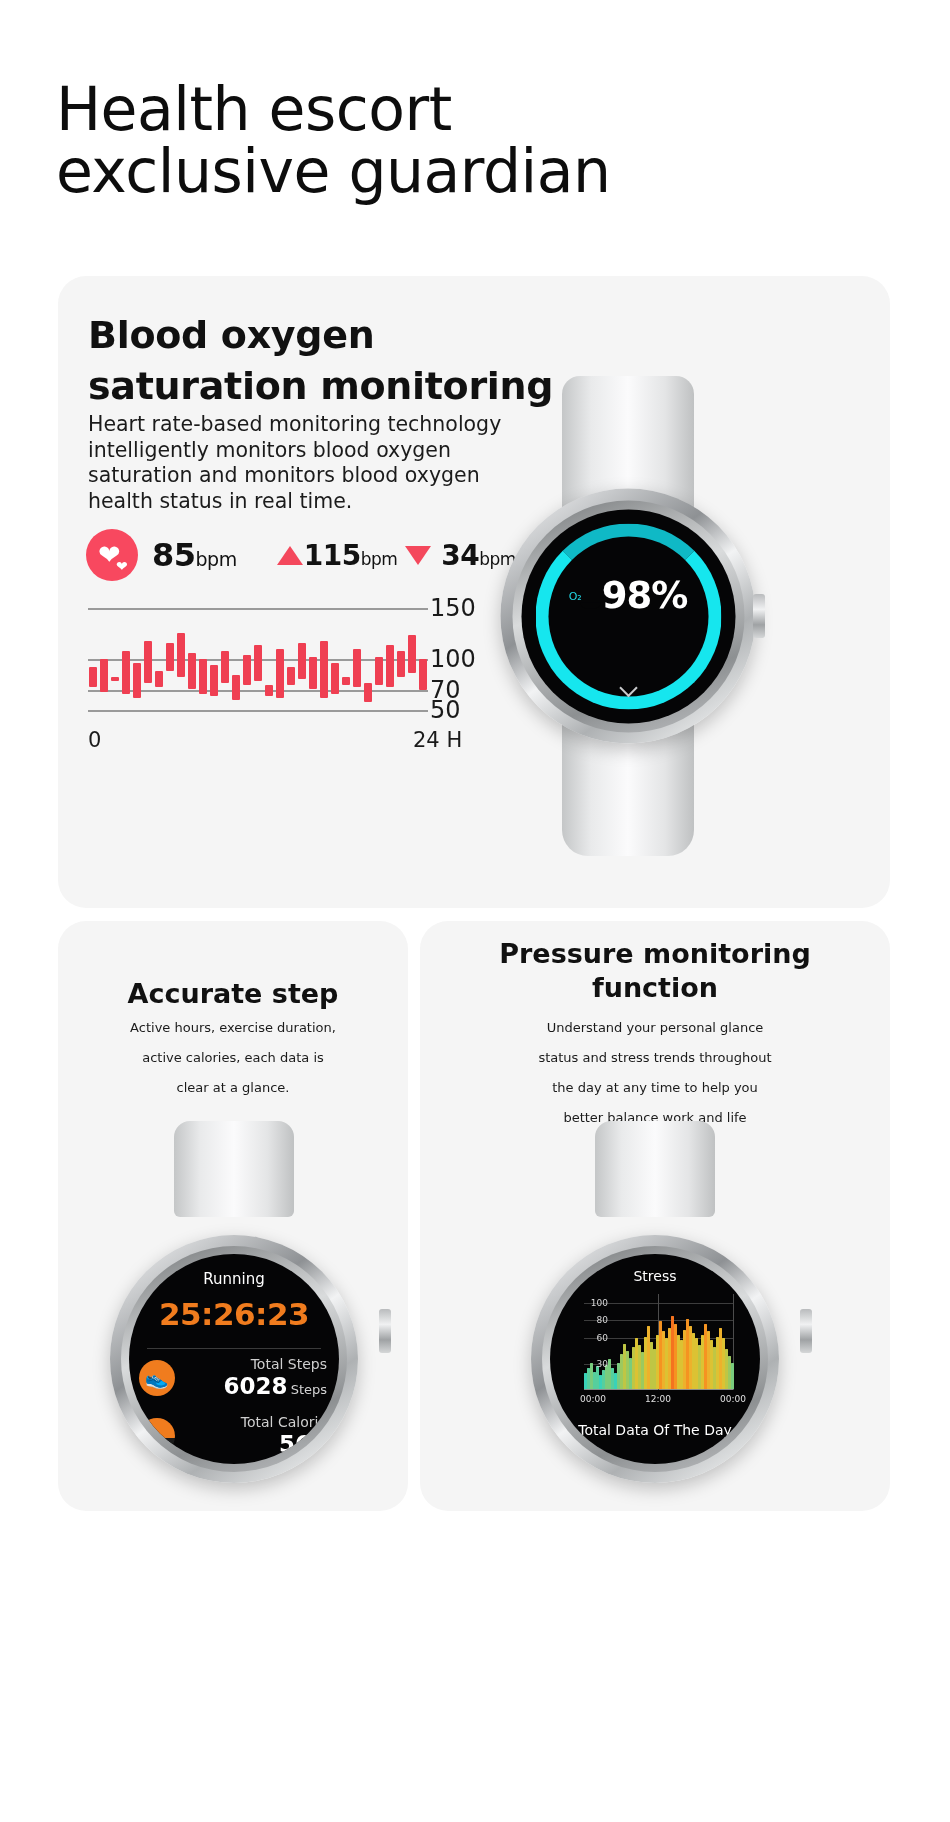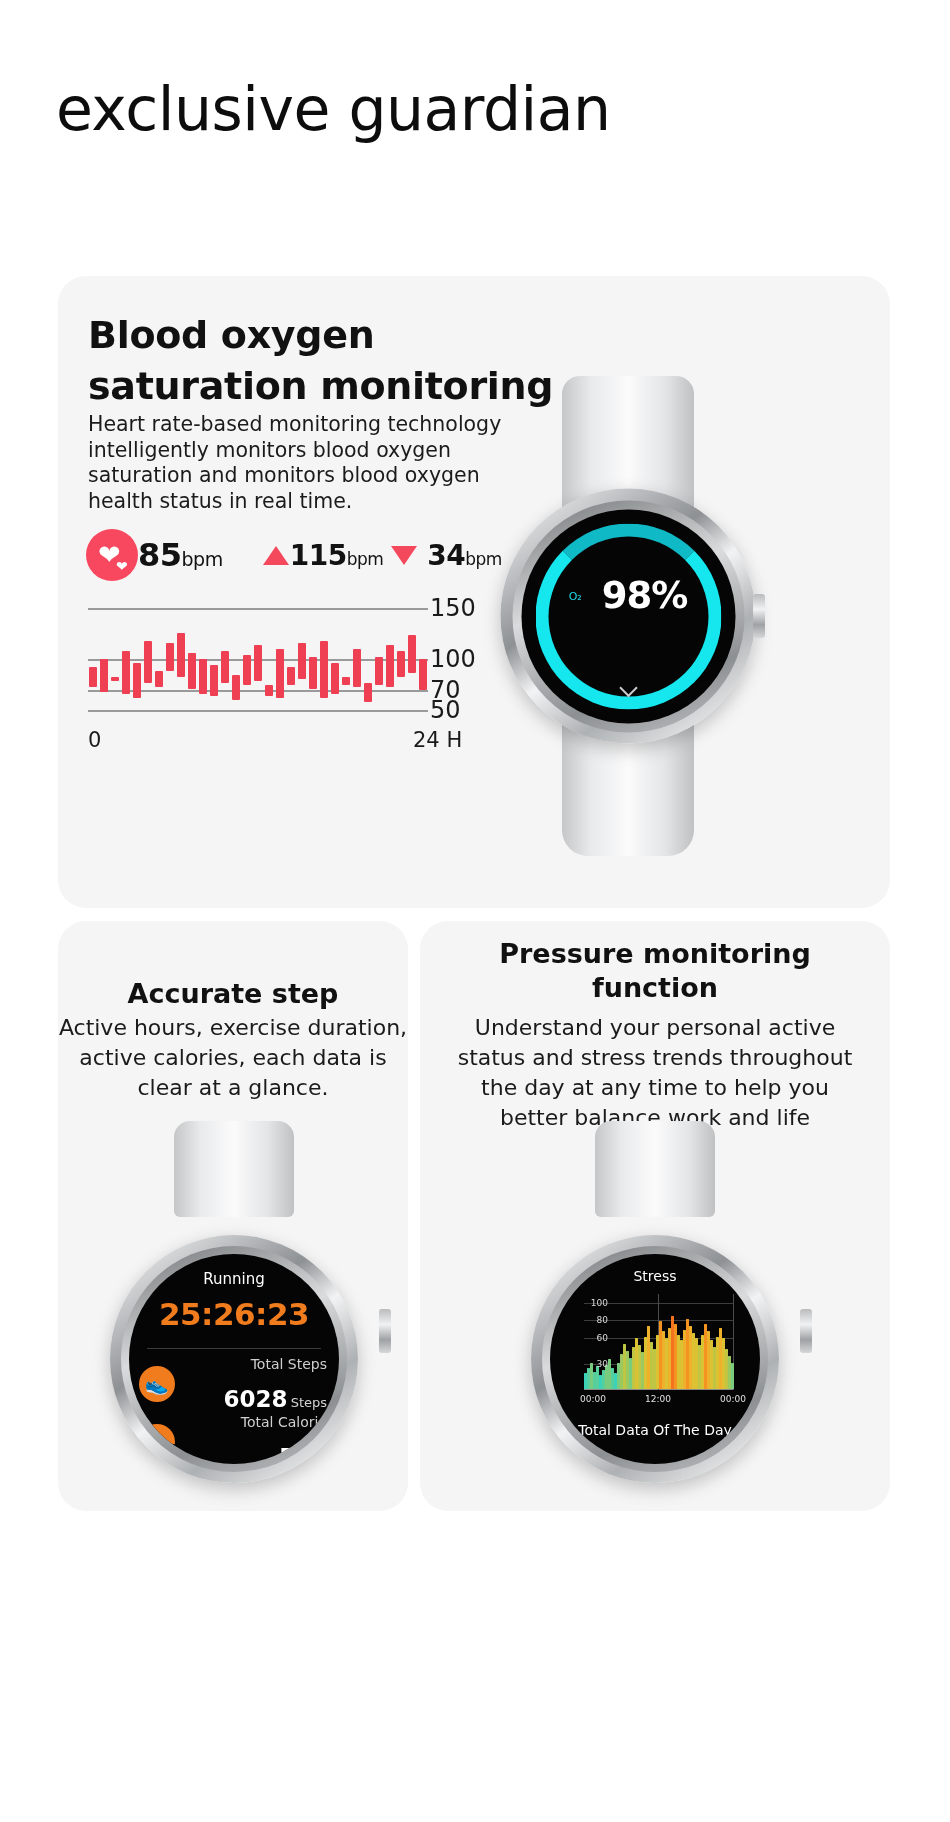--- a/index.html
+++ b/index.html
@@ -54,21 +54,21 @@
     background: #f8485f; position: relative; flex: none;
   }
   .heart-badge .h-big {
     position:absolute; left: 12px; top: 13px;
     width: 26px; height: 26px; color:#fff; font-size: 27px; line-height: 26px;
   }
   .heart-badge .h-small {
     position:absolute; left: 30px; top: 30px;
     color:#fff; font-size: 14px; line-height: 14px;
   }
-  .hr-main { font-size: 32px; font-weight: 600; letter-spacing:-0.5px;}
+  .hr-main { font-size: 32px; font-weight: 600; margin-left: 14px; letter-spacing:-0.5px;}
   .hr-unit { font-size: 19px; font-weight: 500; }
   .hr-gap { width: 40px; }
   .tri-up {
     width:0;height:0;border-left:13px solid transparent;border-right:13px solid transparent;
     border-bottom:19px solid #f4485c; margin-right:1px;
   }
   .tri-down {
     width:0;height:0;border-left:13px solid transparent;border-right:13px solid transparent;
     border-top:19px solid #f4485c; margin:0 10px 0 8px;
   }
@@ -159,21 +159,21 @@
   }
 
   
   .bc-title {
     text-align:center; font-size: 27px; line-height: 34px; font-weight: 600; color:#111;
     padding: 0 14px;
   }
   .bc-title span { display:block; }
   #card-steps .bc-title  { position:absolute; left:0; right:0; top: 16px; margin-top: 40px; }
   #card-stress .bc-title { position:absolute; left:0; right:0; top: 16px; }
-  .bc-desc { font-size: 22px; line-height: 30px; color:#1b1b1b; }
+  .bc-desc { font-size: 13px; line-height: 30px; color:#1b1b1b; }
   .bc-desc span { display:block; }
   #card-steps .bc-desc  { position:absolute; left: 0; right:0; top: 92px; text-align:center;}
   #card-stress .bc-desc { position:absolute; left: 12px; right: 12px; top: 92px; text-align:center;}
 
   
   #watch-steps { left: 26px; top: 200px; width: 300px; height: 420px; }
   #watch-steps .strap-top { top: 0; height: 96px; width: 120px; border-radius: 16px 16px 6px 6px; }
   #watch-steps .bezel { width: 248px; height: 248px; top: 238px; }
   #watch-steps .bezel-inner { width: 226px; height: 226px; }
   #watch-steps .screen { width: 210px; height: 210px; }
@@ -187,21 +187,21 @@
   .st-row { position:absolute; left: 10px; right: 12px; display:flex; align-items:center; }
   #st-row-1 { top: 102px; }
   #st-row-2 { top: 160px; }
   .st-ic {
     width: 36px; height: 36px; border-radius:50%; background:#f07c1e; flex:none;
     position:relative; color:#fff; font-size:19px; line-height:36px; text-align:center;
   }
   .st-ic.half { background: linear-gradient(180deg,#f07c1e 55%, #1a1a1a 55%); }
   .st-txt { flex:1; text-align:right; }
   .st-lbl { font-size: 14px; color:#cfcfcf; }
-  .st-val { font-size: 23px; color:#fff; font-weight:700; margin-top:14px; }
+  .st-val { font-size: 23px; color:#fff; font-weight:700; margin-top:1px; }
   .st-val small { font-size: 13px; font-weight:400; color:#d4d4d4; margin-left:3px;}
 
   
   #watch-stress { left: 85px; top: 200px; width: 300px; height: 420px; }
   #watch-stress .strap-top { top: 0; height: 96px; width: 120px; border-radius: 16px 16px 6px 6px; }
   #watch-stress .bezel { width: 248px; height: 248px; top: 238px; }
   #watch-stress .bezel-inner { width: 226px; height: 226px; }
   #watch-stress .screen { width: 210px; height: 210px; }
 
   .ss-title { position:absolute; left:0; right:0; top: 14px; text-align:center; color:#fff; font-size:14px; }
@@ -210,20 +210,21 @@
   .ss-vline { position:absolute; top:0; bottom:0; width:1px; background:#4c4c4c; }
   .ss-baseline { position:absolute; left:0; right:0; bottom:0; height:1px; background:#8a8a8a; }
   .ss-bar { position:absolute; bottom:1px; width:3px; border-radius:.5px; }
   .ss-xlab { position:absolute; top: 140px; font-size: 9px; color:#e0e0e0; }
   .ss-foot { position:absolute; left:0; right:0; top: 168px; text-align:center; color:#fff; font-size:14px; }
 </style>
 </head>
 <body>
 
 <div class="headline">
+  <span class="l1">Health escort</span>
   <span class="l2">exclusive guardian</span>
 </div>
 
 <div class="card" id="card-oxygen">
 
   <div class="ox-title">
     <span>Blood oxygen</span>
     <span>saturation monitoring</span>
   </div>
 
@@ -350,21 +351,21 @@
     <div class="crown"></div>
   </div>
 </div>
 
 <div class="card" id="card-stress">
   <div class="bc-title">
     <span>Pressure monitoring</span>
     <span>function</span>
   </div>
   <div class="bc-desc">
-    <span>Understand your personal active</span>
+    <span>Understand your personal glance</span>
     <span>status and stress trends throughout</span>
     <span>the day at any time to help you</span>
     <span>better balance work and life</span>
   </div>
 
   <div class="watch-wrap" id="watch-stress">
     <div class="strap-top"></div>
     <div class="bezel">
       <div class="bezel-inner">
         <div class="screen">

